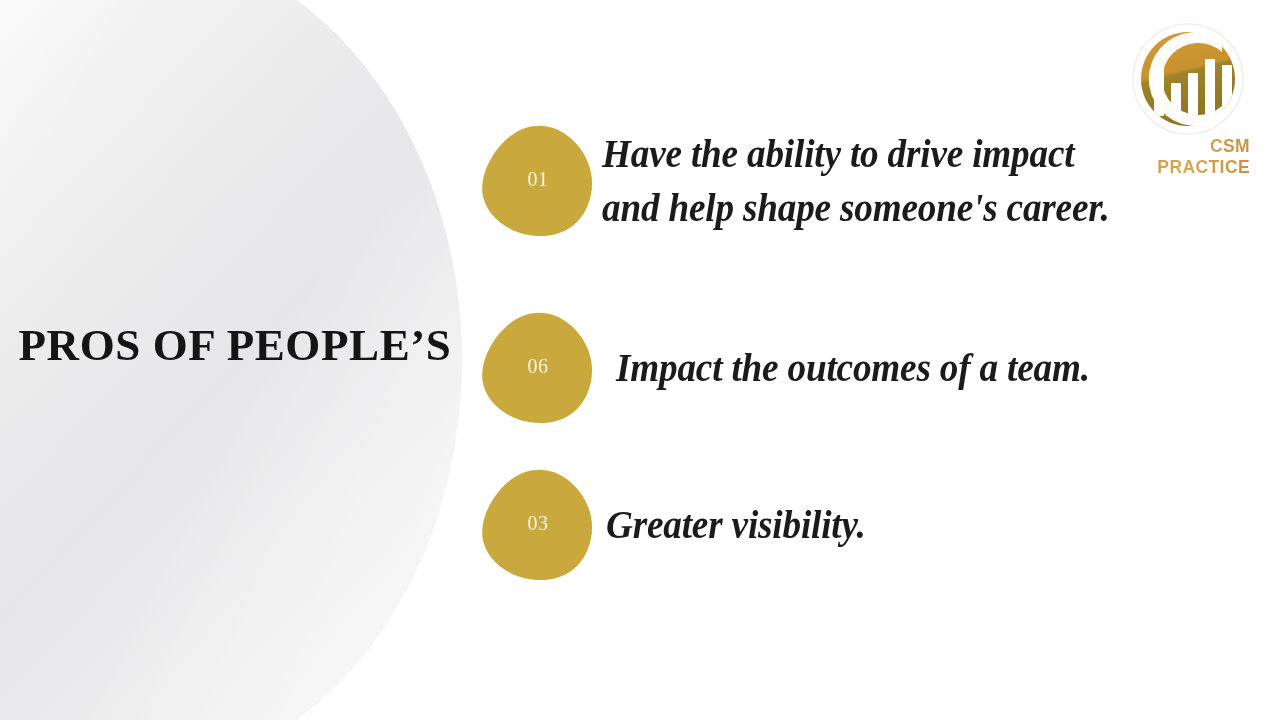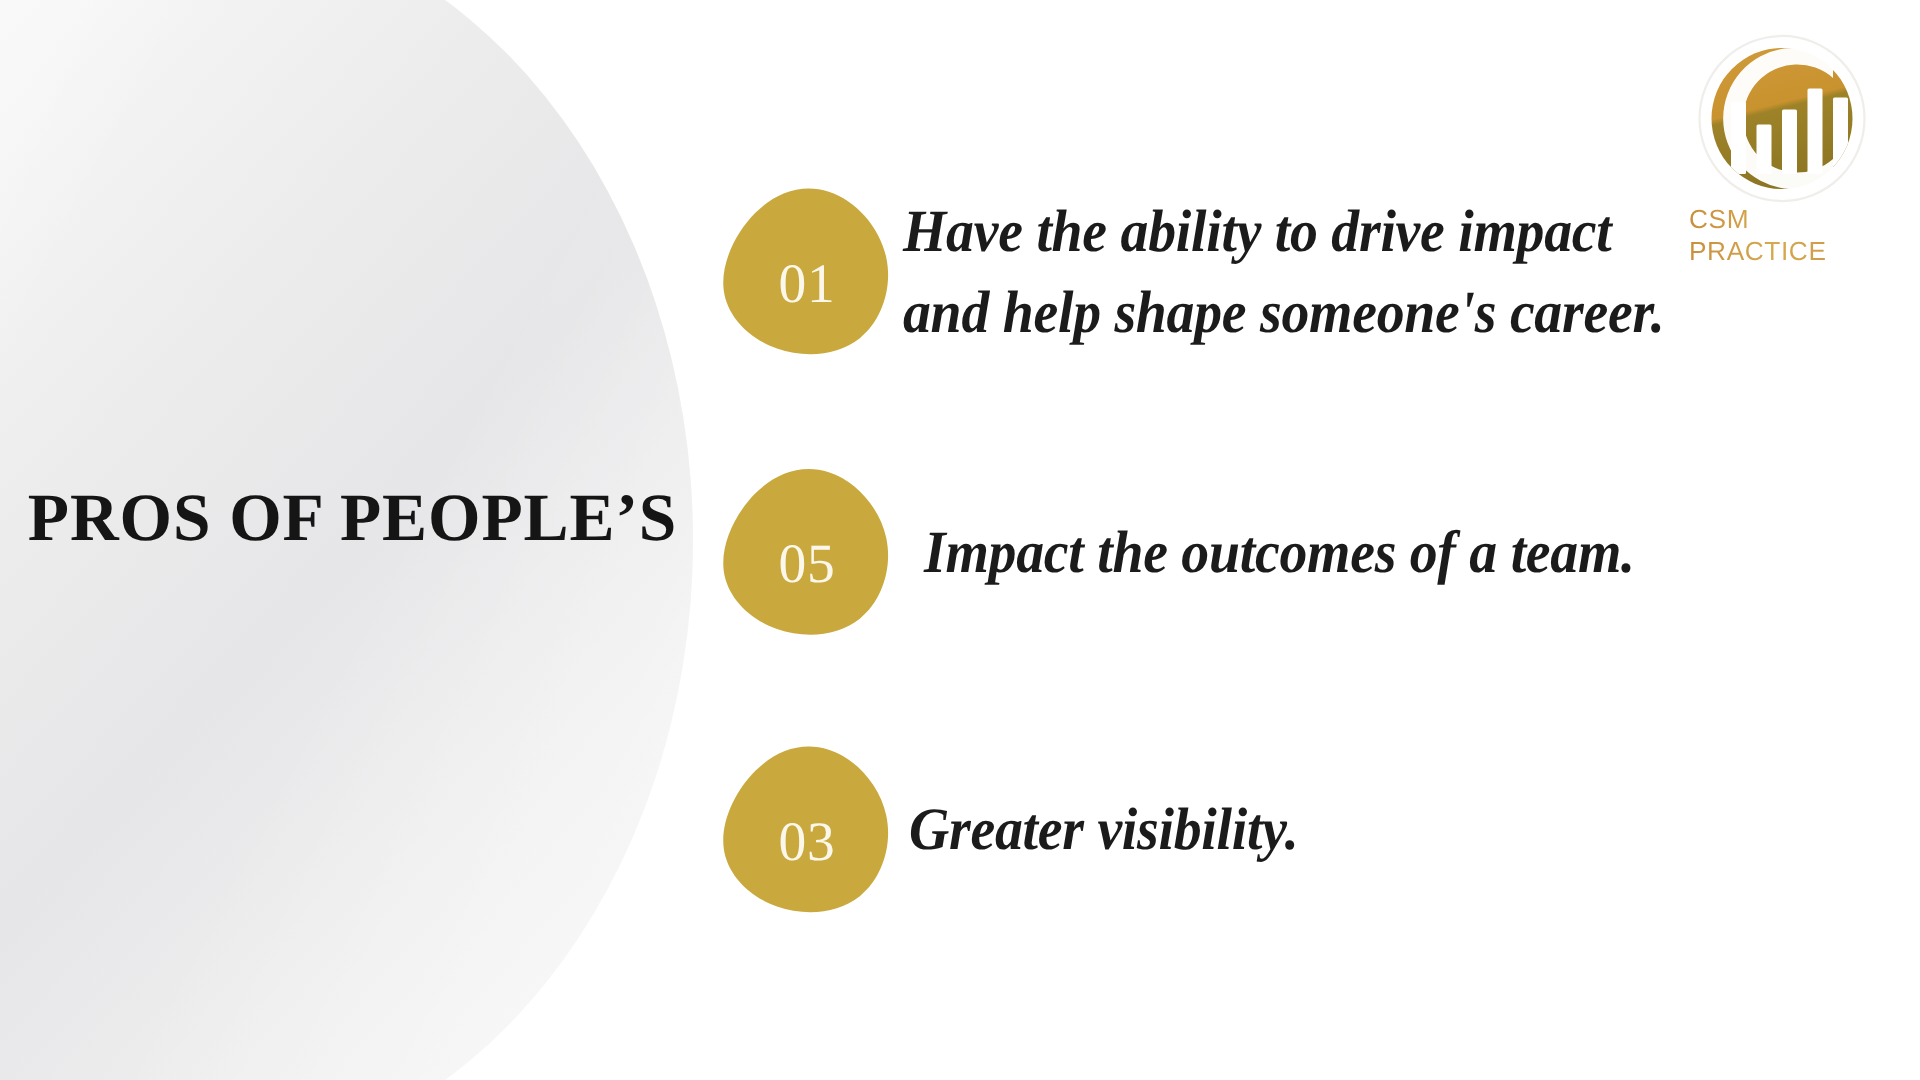--- a/index.html
+++ b/index.html
@@ -69,37 +69,37 @@
   }
 
   
   .item {
     position: absolute;
     display: flex;
     align-items: center;
   }
   #item-1 { left: 482px; top: 124px; width: 798px; }
   #item-2 { left: 482px; top: 311px; width: 798px; }
-  #item-3 { left: 482px; top: 496px; width: 798px; }
+  #item-3 { left: 482px; top: 468px; width: 798px; }
 
   .blob-wrap {
     position: relative;
     width: 112px;
     height: 114px;
     flex: 0 0 112px;
   }
   .blob-svg { display: block; width: 112px; height: 114px; }
   .blob-num {
     position: absolute;
     left: 0; right: 0;
     top: 44px;
     text-align: center;
     font-family: "Liberation Serif", serif;
     font-weight: normal;
-    font-size: 37px;
+    font-size: 20px;
     letter-spacing: 0.5px;
     color: #fbf7ea;
   }
 
   .item-text {
     font-family: "Liberation Serif", serif;
     font-weight: bold;
     font-style: italic;
     color: #1b1b1b;
     font-size: 40px;
@@ -117,23 +117,23 @@
     position: absolute;
     left: 1126px;
     top: 21px;
     width: 124px;
     height: 146px;
     z-index: 6;
   }
   #logo-mark { display: block; width: 124px; height: 118px; }
   #logo-text {
     margin-top: -3px;
-    text-align: left;
+    text-align: right;
     font-family: "Liberation Sans", sans-serif;
-    font-weight: normal;
+    font-weight: bold;
     font-size: 17.5px;
     letter-spacing: 0.4px;
     background: linear-gradient(90deg, #c88f3c 0%, #d7a94f 45%, #c89040 100%);
     -webkit-background-clip: text;
     background-clip: text;
     color: #c8923f;
     -webkit-text-fill-color: transparent;
   }
 </style>
 </head>
@@ -159,21 +159,21 @@
       <div>Have the ability to drive impact</div>
       <div>and help shape someone's career.</div>
     </div>
   </div>
 
   <div class="item" id="item-2">
     <div class="blob-wrap">
       <svg class="blob-svg" viewBox="0 0 112 114">
         <path d="M70.5 3.8 C88.5 9.5 104.5 27.5 108.8 47.5 C113.2 67.6 105.9 89.7 91.2 101.5 C76.5 113.3 54.4 114.8 36.0 108.3 C17.6 101.8 2.9 87.3 0.5 69.6 C-1.8 52.0 8.2 31.3 21.6 17.9 C35.0 4.5 52.5 -1.9 70.5 3.8 Z" fill="#c9a93e"></path>
       </svg>
-      <div class="blob-num">05</div>
+      <div class="blob-num">06</div>
     </div>
     <div class="item-text">
       <div>Impact the outcomes of a team.</div>
     </div>
   </div>
 
   <div class="item" id="item-3">
     <div class="blob-wrap">
       <svg class="blob-svg" viewBox="0 0 112 114">
         <path d="M70.5 3.8 C88.5 9.5 104.5 27.5 108.8 47.5 C113.2 67.6 105.9 89.7 91.2 101.5 C76.5 113.3 54.4 114.8 36.0 108.3 C17.6 101.8 2.9 87.3 0.5 69.6 C-1.8 52.0 8.2 31.3 21.6 17.9 C35.0 4.5 52.5 -1.9 70.5 3.8 Z" fill="#c9a93e"></path>

